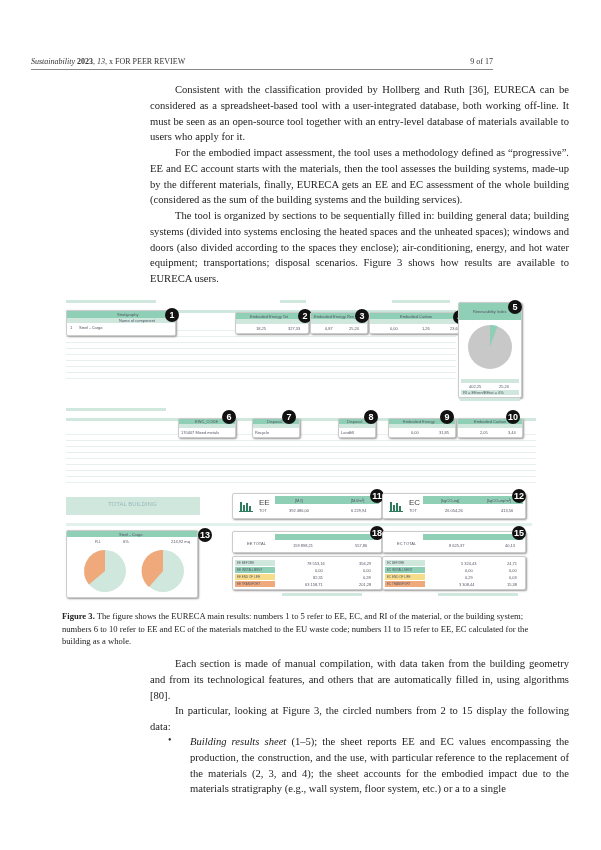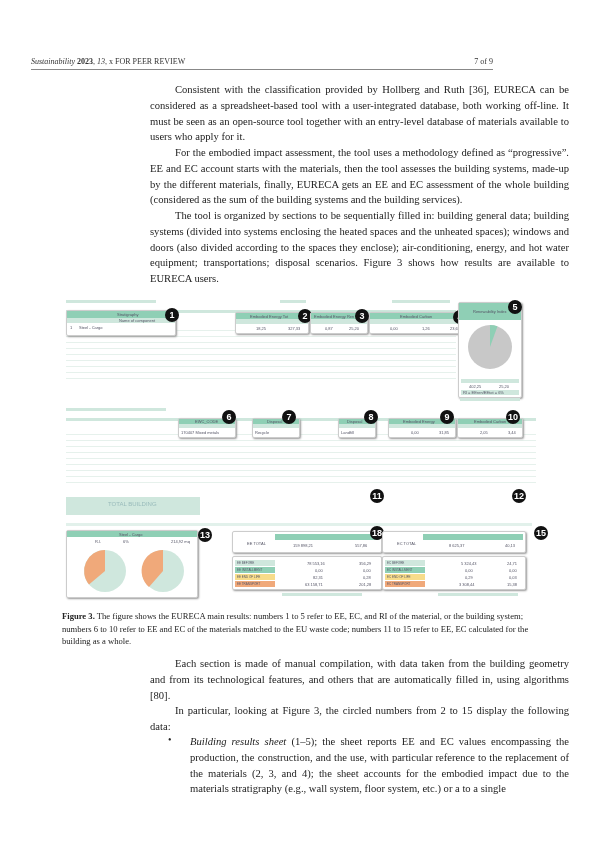--- a/index.html
+++ b/index.html
@@ -22,21 +22,21 @@
   .caption b{font-weight:bold;}
   .bullet{position:absolute;left:168px;top:726px;font-size:10px;}
   .blist{position:absolute;left:190px;top:720px;width:379px;font-size:10.6px;line-height:15.8px;text-align:justify;}
   .blist i{font-style:italic;}
 </style>
 </head>
 <body>
 
 <div class="header">
   <span><i>Sustainability</i> <b>2023</b>, <i>13</i><span>, x FOR PEER REVIEW</span></span>
-  <span>7 of 9</span>
+  <span>9 of 17</span>
 </div>
 <div class="hrule"></div>
 
 <p class="para indent" style="top:82px;margin:0;">Consistent with the classification provided by Hollberg and Ruth [36], EURECA can be considered as a spreadsheet-based tool with a user-integrated database, both working off-line. It must be seen as an open-source tool together with an entry-level database of materials available to users who apply for it.</p>
 <p class="para indent" style="top:145px;margin:0;">For the embodied impact assessment, the tool uses a methodology defined as “progressive”. EE and EC account starts with the materials, then the tool assesses the building systems, made-up by the different materials, finally, EURECA gets an EE and EC assessment of the whole building (considered as the sum of the building systems and the building services).</p>
 <p class="para indent" style="top:208px;margin:0;">The tool is organized by sections to be sequentially filled in: building general data; building systems (divided into systems enclosing the heated spaces and the unheated spaces); windows and doors (also divided according to the spaces they enclose); air-conditioning, energy, and hot water equipment; transportations; disposal scenarios. Figure 3 shows how results are available to EURECA users.</p>
 
 <div class="fig">
 
   <div class="bar g" style="left:4px;top:0;width:90px;"></div>
@@ -174,22 +174,56 @@
     <div class="g" style="height:4px;"></div>
     <span class="ptxt" style="left:22px;top:11px;">2,05</span>
     <span class="ptxt" style="left:50px;top:11px;">3,44</span>
   </div>
   <div class="badge" style="left:444px;top:110px;">10</div>
 
   <div class="g" style="position:absolute;left:4px;top:197px;width:134px;height:18px;">
     <span class="ptxt" style="left:42px;top:4px;font-size:6px;color:#9bb;">TOTAL BUILDING</span>
   </div>
 
+  <div class="panel" style="left:170px;top:193px;width:148px;height:24px;">
+    <svg width="14" height="12" style="position:absolute;left:6px;top:6px;">
+        <rect x="1" y="2" width="2" height="9" fill="#2f7d5e"></rect>
+        <rect x="4" y="5" width="2" height="6" fill="#2f7d5e"></rect>
+        <rect x="7" y="3" width="2" height="8" fill="#2f7d5e"></rect>
+        <rect x="10" y="6" width="2" height="5" fill="#2f7d5e"></rect>
+        <rect x="0" y="11" width="14" height="1" fill="#2f7d5e"></rect>
+      </svg>
+    <span class="ptxt" style="left:26px;top:4px;font-size:8px;color:#444;">EE</span>
+    <span class="ptxt" style="left:26px;top:14px;font-size:4px;">TOT</span>
+    <div class="gd" style="position:absolute;left:42px;top:2px;width:104px;height:8px;">
+        <span class="ptxt" style="left:20px;top:2px;">[MJ]</span>
+        <span class="ptxt" style="left:76px;top:2px;">[MJ/m²]</span>
+      </div>
+    <span class="ptxt" style="left:56px;top:14px;">392 486,00</span>
+    <span class="ptxt" style="left:118px;top:14px;">6 229,94</span>
+  </div>
   <div class="badge" style="left:308px;top:189px;">11</div>
 
+  <div class="panel" style="left:320px;top:193px;width:142px;height:24px;">
+    <svg width="14" height="12" style="position:absolute;left:6px;top:6px;">
+        <rect x="1" y="2" width="2" height="9" fill="#2f7d5e"></rect>
+        <rect x="4" y="5" width="2" height="6" fill="#2f7d5e"></rect>
+        <rect x="7" y="3" width="2" height="8" fill="#2f7d5e"></rect>
+        <rect x="10" y="6" width="2" height="5" fill="#2f7d5e"></rect>
+        <rect x="0" y="11" width="14" height="1" fill="#2f7d5e"></rect>
+      </svg>
+    <span class="ptxt" style="left:26px;top:4px;font-size:8px;color:#444;">EC</span>
+    <span class="ptxt" style="left:26px;top:14px;font-size:4px;">TOT</span>
+    <div class="gd" style="position:absolute;left:40px;top:2px;width:100px;height:8px;">
+        <span class="ptxt" style="left:18px;top:2px;">[kgCO₂eq]</span>
+        <span class="ptxt" style="left:64px;top:2px;">[kgCO₂eq/m²]</span>
+      </div>
+    <span class="ptxt" style="left:62px;top:14px;">26 054,26</span>
+    <span class="ptxt" style="left:118px;top:14px;">413,56</span>
+  </div>
   <div class="badge" style="left:450px;top:189px;">12</div>
 
   <div class="bar g" style="left:4px;top:223px;width:466px;height:3px;opacity:.6;"></div>
 
   <div class="panel" style="left:4px;top:230px;width:130px;height:66px;">
     <div class="gd" style="height:6px;position:relative;">
         <span class="ptxt" style="left:52px;top:1px;">Steel - Cargo</span>
       </div>
     <span class="ptxt" style="left:28px;top:8px;">R.I.</span>
     <span class="ptxt" style="left:56px;top:8px;">6%</span>
@@ -237,21 +271,21 @@
         <span class="ptxt" style="left:124px;top:1px;">201,28</span>
       </div>
   </div>
 
   <div class="panel" style="left:320px;top:231px;width:142px;height:20px;">
     <span class="ptxt" style="left:14px;top:9px;">EC TOTAL</span>
     <div class="gd" style="position:absolute;left:40px;top:2px;width:100px;height:6px;"></div>
     <span class="ptxt" style="left:66px;top:11px;">8 625,37</span>
     <span class="ptxt" style="left:122px;top:11px;">40,13</span>
   </div>
-  <div class="badge" style="left:472px;top:226px;">15</div>
+  <div class="badge" style="left:450px;top:226px;">15</div>
 
   <div class="panel" style="left:320px;top:256px;width:142px;height:32px;">
     <div style="position:absolute;left:2px;top:3px;width:138px;height:6px;">
         <div style="position:absolute;left:0;width:40px;height:6px;background:#cfe7dd;"></div>
         <span class="ptxt" style="left:2px;top:1px;font-size:3px;">EC BEFORE</span>
         <span class="ptxt" style="left:76px;top:1px;">5 324,43</span>
         <span class="ptxt" style="left:122px;top:1px;">24,71</span>
       </div>
     <div style="position:absolute;left:2px;top:10px;width:138px;height:6px;">
         <div style="position:absolute;left:0;width:40px;height:6px;background:#8fcfb5;"></div>

